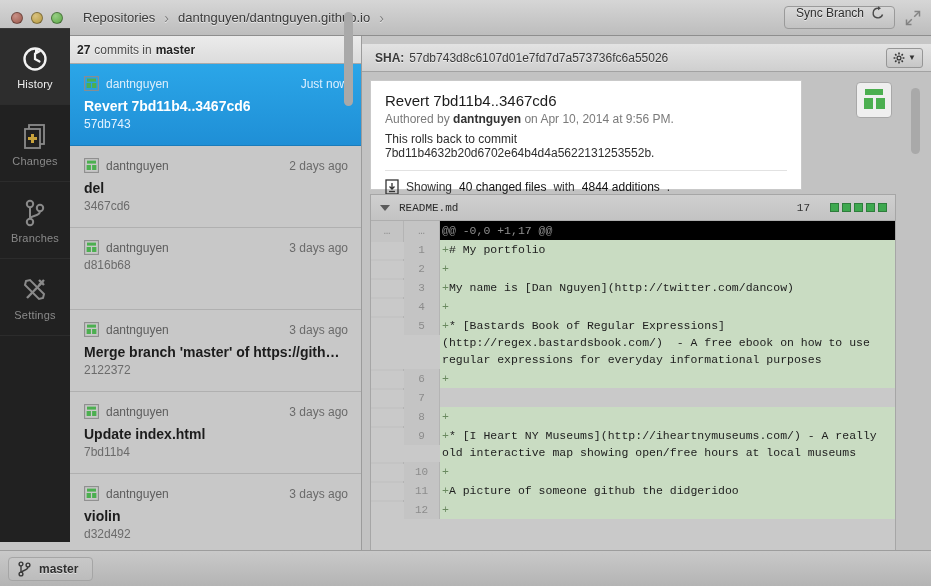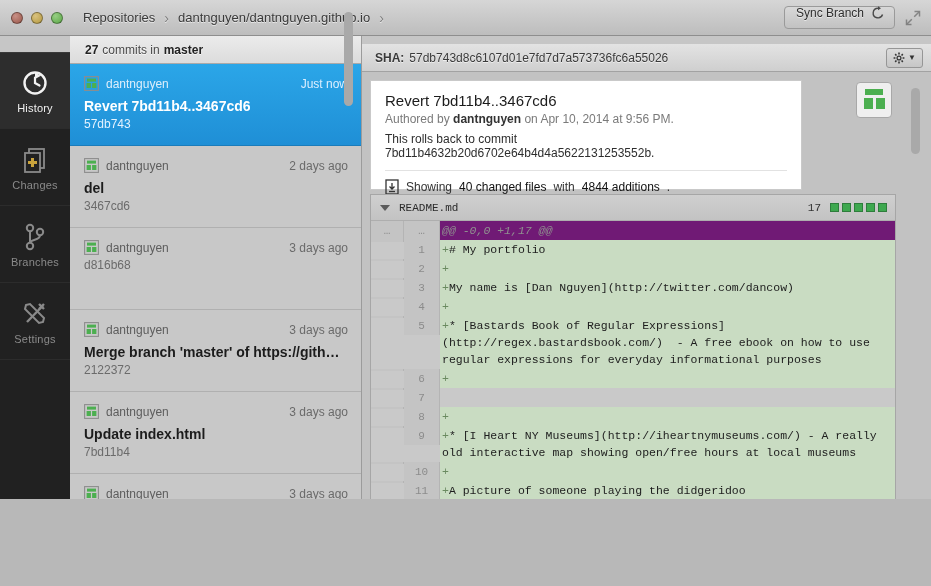--- a/index.html
+++ b/index.html
@@ -5,21 +5,21 @@
 <style>
   * { box-sizing: border-box; margin: 0; padding: 0; }
   html, body {
     width: 931px; height: 586px;
     overflow: hidden;
     font-family: "Liberation Sans", sans-serif;
     background: #b8b8b8;
   }
   #app {
     position: relative;
-    width: 931px; height: 499px;
+    width: 931px; height: 586px;
     background: #c6c6c6;
     overflow: hidden;
   }
 
   
   .titlebar {
     position: absolute; left: 0; top: 0; width: 931px; height: 36px;
     background: linear-gradient(to bottom, #d6d6d6 0%, #bdbdbd 100%);
     border-bottom: 1px solid #8e8e8e;
     display: flex; align-items: center;
@@ -47,21 +47,21 @@
     background: linear-gradient(to bottom, #d8d8d8, #c2c2c2);
     border: 1px solid #9a9a9a; border-radius: 4px;
     font-size: 12px; color: #2e2e2e;
     text-shadow: 0 1px 0 rgba(255,255,255,.6);
     cursor: default;
   }
   .fullscreen-icon { width: 16px; height: 16px; opacity: .6; }
 
   
   .sidebar {
-    position: absolute; left: 0; top: 52px; width: 70px; height: 514px;
+    position: absolute; left: 0; top: 28px; width: 70px; height: 514px;
     background: #212121;
   }
   .side-item {
     height: 77px; width: 70px;
     display: flex; flex-direction: column; align-items: center; justify-content: center;
     gap: 3px;
     border-bottom: 1px solid #2c2c2c;
     cursor: default;
   }
   .side-item.active { background: #2d2d2d; border-top: 1px solid #3a3a3a; }
@@ -73,21 +73,21 @@
   .commitcol {
     position: absolute; left: 70px; top: 36px; width: 292px; height: 514px;
     background: #c3c3c3;
     border-right: 1px solid #9b9b9b;
     overflow: hidden;
   }
   .commit-head {
     height: 28px; width: 292px;
     background: linear-gradient(to bottom, #ebebeb, #dcdcdc);
     border-bottom: 1px solid #a9a9a9;
-    display: flex; align-items: center; padding-left: 15px;
+    display: flex; align-items: center; padding-left: 7px;
     font-size: 12px; color: #4a4a4a;
     text-shadow: 0 1px 0 rgba(255,255,255,.7);
   }
   .commit-head b { color: #222; font-weight: bold; }
   .commit-head .sp { width: 4px; display: inline-block; }
 
   .commit-list { width: 292px; height: 486px; overflow: hidden; position: relative; }
   .commit-item {
     height: 82px; padding: 12px 14px 0 14px;
     border-bottom: 1px solid #b0b0b0;
@@ -171,38 +171,38 @@
   }
   .diff-file-head {
     height: 26px; display: flex; align-items: center; padding: 0 8px 0 9px;
     background: linear-gradient(to bottom, #cfcfcf, #c3c3c3);
     border-bottom: 1px solid #aeaeae;
   }
   .tri { width: 0; height: 0; border-left: 5px solid transparent; border-right: 5px solid transparent;
          border-top: 6px solid #5b5b5b; margin-right: 9px; }
   .diff-fname { font-family: "Liberation Mono", monospace; font-size: 11px; color: #2a2a2a; }
   .diff-stats { margin-left: auto; display: flex; align-items: center; gap: 3px; }
-  .stat-num { font-family: "Liberation Mono", monospace; font-size: 11px; color: #333; margin-right: 6px; }
+  .stat-num { font-family: "Liberation Mono", monospace; font-size: 11px; color: #333; margin-right: 17px; }
   .sq { width: 9px; height: 9px; background: #3ea84f; border: 1px solid #2e7d3c; }
 
   .diff-body { position: relative; height: 342px; overflow: hidden; background: #c9c9c9; }
   .diff-row { display: flex; align-items: flex-start; min-height: 19px; }
   .gut {
     width: 33px; flex: 0 0 33px; text-align: center;
     font-family: "Liberation Mono", monospace; font-size: 11px; color: #8c8c8c;
     background: #c4c4c4; border-right: 1px solid #b4b4b4;
     padding-top: 2px; line-height: 17px;
   }
   .gut2 { width: 36px; flex: 0 0 36px; }
   .code {
     flex: 1; font-family: "Liberation Mono", monospace; font-size: 11.5px;
     line-height: 17px; padding: 1px 4px 1px 2px;
     white-space: pre-wrap; word-break: break-word;
   }
-  .row-hunk .code { background: #701a75; color: #8f8f8f; font-style: italic; }
+  .row-hunk .code { background: #000000; color: #8f8f8f; }
   .row-add .code { background: #c9dcc2; color: #1d1d1d; }
   .row-add .gut, .row-add .gut2 { background: #c4c4c4; }
   .plus { color: #6a8a60; }
 
   #detail-scroll { left: 549px; top: 44px; height: 66px; }
 
   
   .statusbar {
     position: absolute; left: 0; top: 550px; width: 931px; height: 36px;
     background: linear-gradient(to bottom, #c9c9c9, #b4b4b4);
@@ -507,21 +507,21 @@
             <span class="code"><span class="plus">+</span><span>* [I Heart NY Museums](http://iheartnymuseums.com/) - A really old interactive map showing open/free hours at local museums</span></span>
           </div>
           <div class="diff-row row-add">
             <span class="gut"></span>
             <span class="gut gut2">10</span>
             <span class="code"><span class="plus">+</span><span></span></span>
           </div>
           <div class="diff-row row-add">
             <span class="gut"></span>
             <span class="gut gut2">11</span>
-            <span class="code"><span class="plus">+</span><span>A picture of someone playing the didgeridoo</span></span>
+            <span class="code"><span class="plus">+</span><span>A picture of someone github the didgeridoo</span></span>
           </div>
           <div class="diff-row row-add">
             <span class="gut"></span>
             <span class="gut gut2">12</span>
             <span class="code"><span class="plus">+</span><span></span></span>
           </div>
         </div>
     </div>
 
     <div class="scroll-v" id="detail-scroll"></div>

